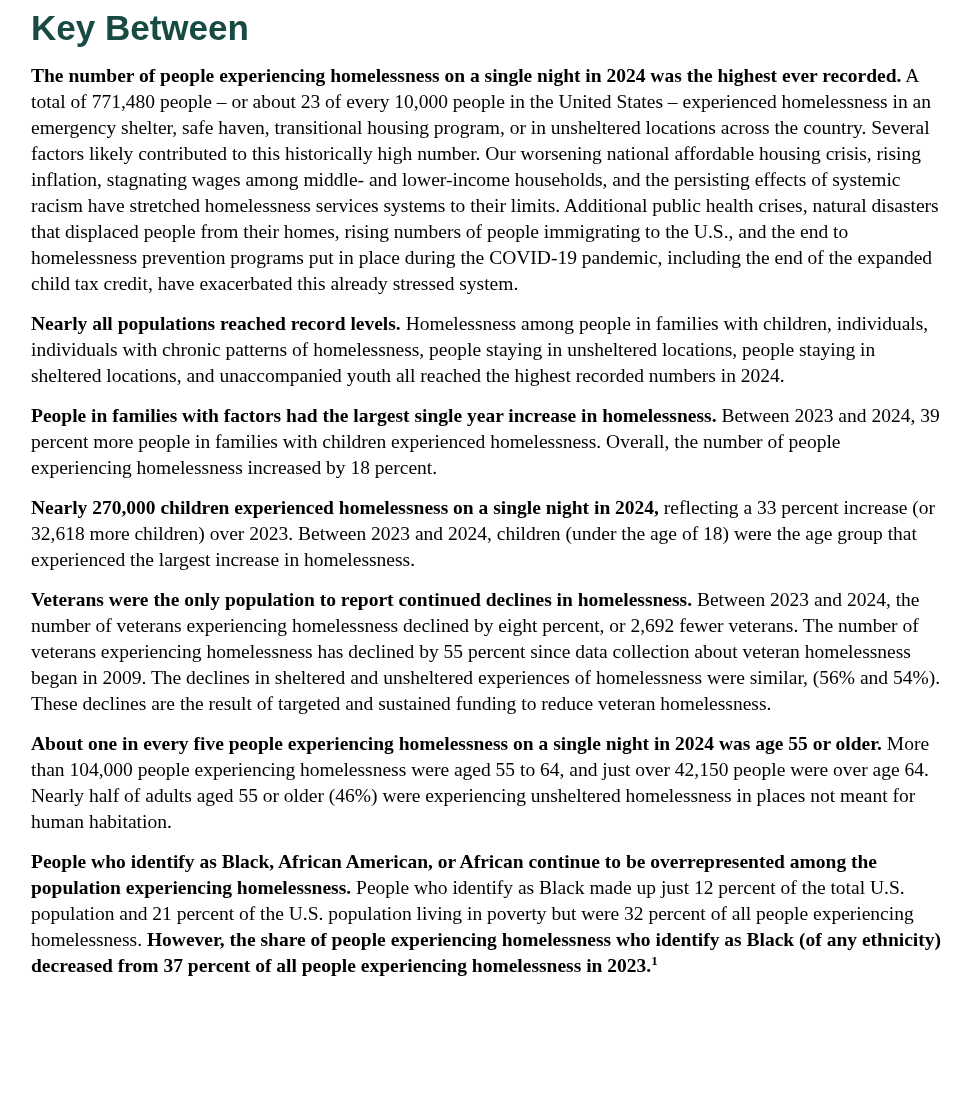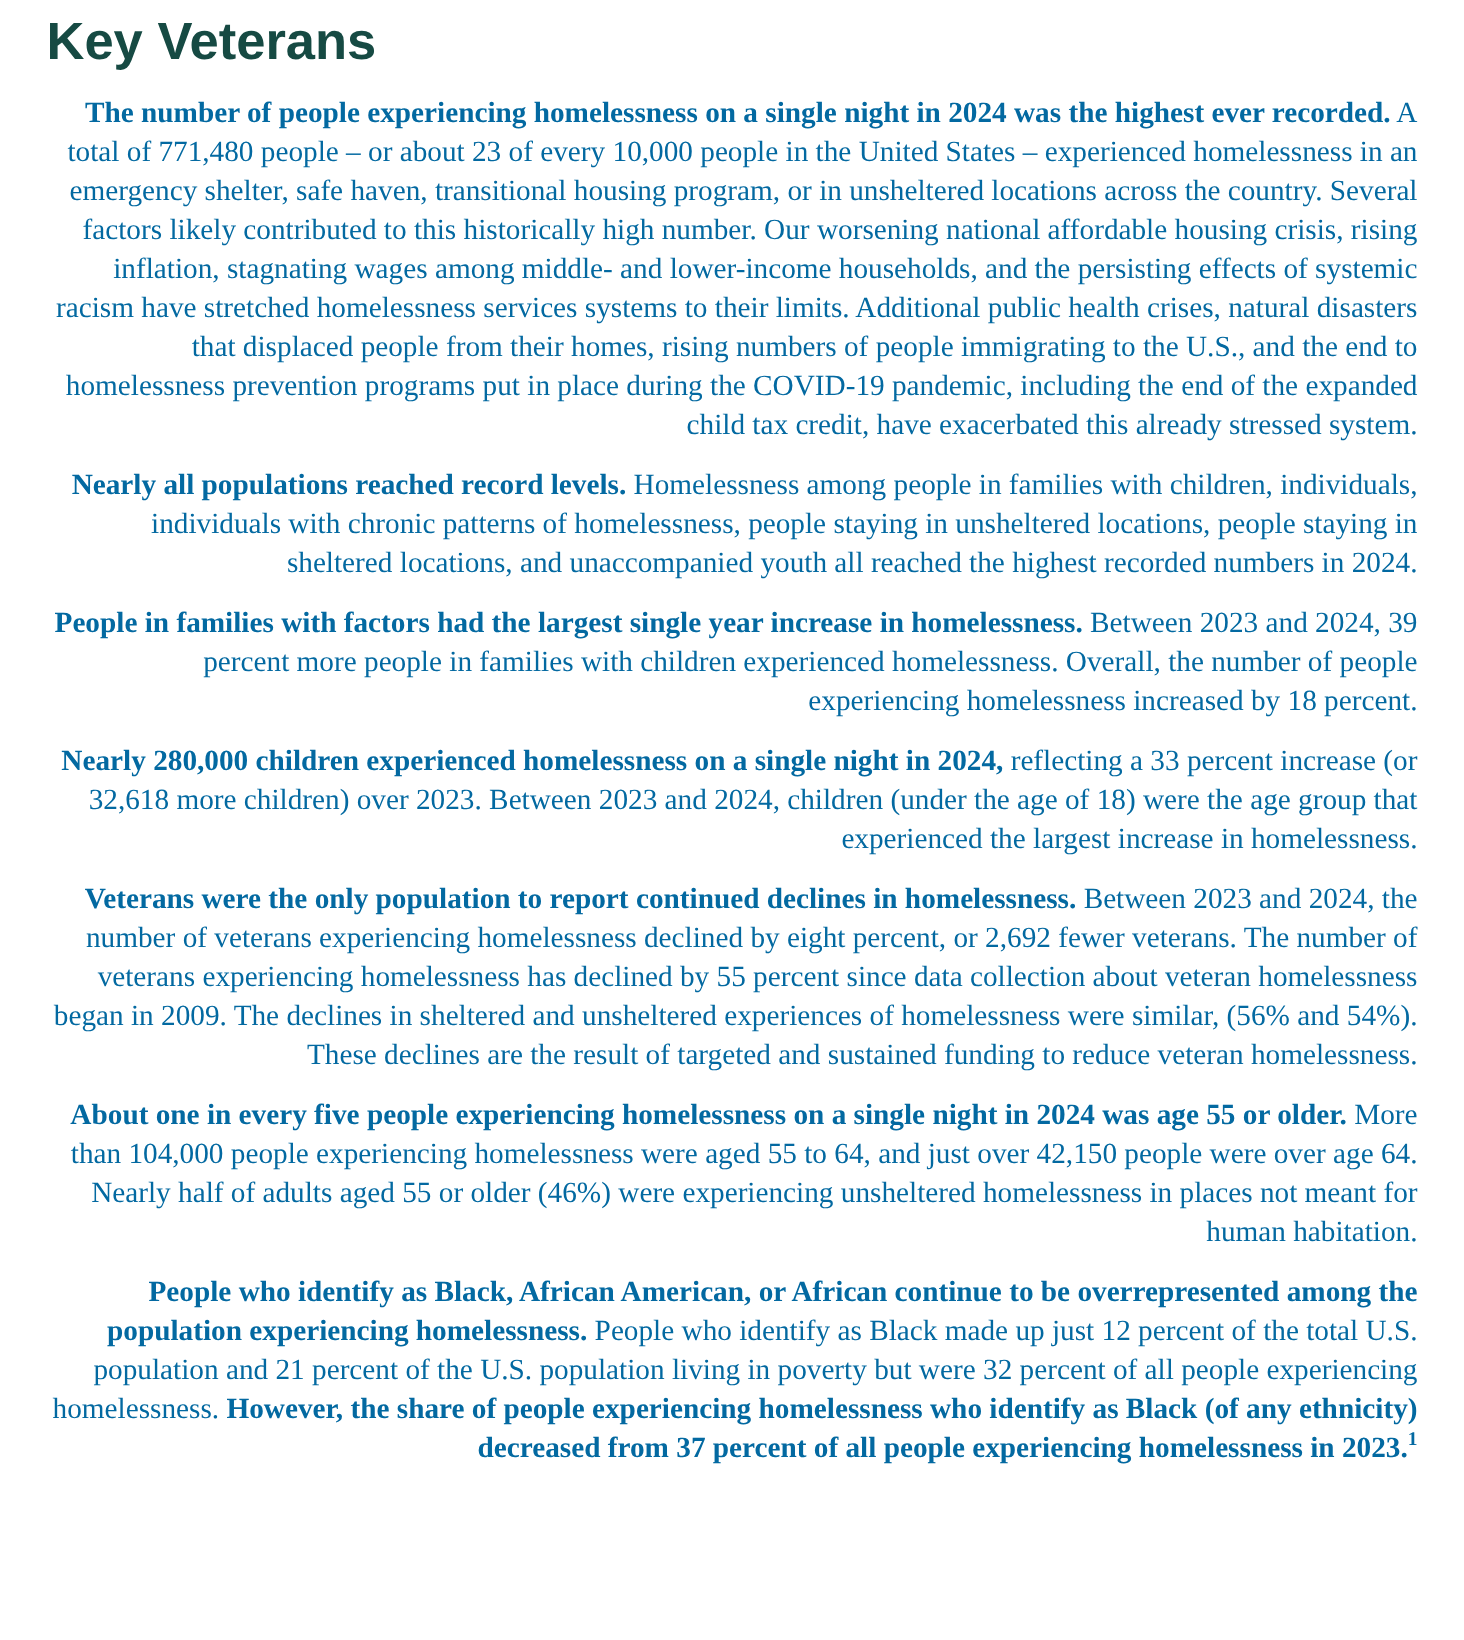--- a/index.html
+++ b/index.html
@@ -28,41 +28,41 @@
     color: #164A43;
     margin: 0 0 15px 0;
     letter-spacing: 0px;
   }
   .paragraphs {
     width: 914px;
   }
   .para {
     font-size: 19.5px;
     line-height: 26px;
-    color: #0369a1;
+    color: #000000;
     margin: 0 0 14px 0;
-    text-align: right;
+    text-align: left;
   }
   .para .seg-bold {
     font-weight: bold;
   }
   .para .seg-sup {
     font-weight: bold;
     font-size: 13px;
     vertical-align: super;
     line-height: 0;
   }
 </style>
 </head>
 <body>
 
 <div class="page">
-  <h1 class="doc-title">Key Veterans</h1>
+  <h1 class="doc-title">Key Between</h1>
   <div class="paragraphs" id="paragraphs">
       <p class="para"><span class="seg-bold">The number of people experiencing homelessness on a single night in 2024 was the highest ever recorded.</span><span class="seg-regular"> A total of 771,480 people – or about 23 of every 10,000 people in the United States – experienced homelessness in an emergency shelter, safe haven, transitional housing program, or in unsheltered locations across the country. Several factors likely contributed to this historically high number. Our worsening national affordable housing crisis, rising inflation, stagnating wages among middle- and lower-income households, and the persisting effects of systemic racism have stretched homelessness services systems to their limits. Additional public health crises, natural disasters that displaced people from their homes, rising numbers of people immigrating to the U.S., and the end to homelessness prevention programs put in place during the COVID-19 pandemic, including the end of the expanded child tax credit, have exacerbated this already stressed system.</span></p>
       <p class="para"><span class="seg-bold">Nearly all populations reached record levels.</span><span class="seg-regular"> Homelessness among people in families with children, individuals, individuals with chronic patterns of homelessness, people staying in unsheltered locations, people staying in sheltered locations, and unaccompanied youth all reached the highest recorded numbers in 2024.</span></p>
       <p class="para"><span class="seg-bold">People in families with factors had the largest single year increase in homelessness.</span><span class="seg-regular"> Between 2023 and 2024, 39 percent more people in families with children experienced homelessness. Overall, the number of people experiencing homelessness increased by 18 percent.</span></p>
-      <p class="para"><span class="seg-bold">Nearly 280,000 children experienced homelessness on a single night in 2024,</span><span class="seg-regular"> reflecting a 33 percent increase (or 32,618 more children) over 2023. Between 2023 and 2024, children (under the age of 18) were the age group that experienced the largest increase in homelessness.</span></p>
+      <p class="para"><span class="seg-bold">Nearly 270,000 children experienced homelessness on a single night in 2024,</span><span class="seg-regular"> reflecting a 33 percent increase (or 32,618 more children) over 2023. Between 2023 and 2024, children (under the age of 18) were the age group that experienced the largest increase in homelessness.</span></p>
       <p class="para"><span class="seg-bold">Veterans were the only population to report continued declines in homelessness.</span><span class="seg-regular"> Between 2023 and 2024, the number of veterans experiencing homelessness declined by eight percent, or 2,692 fewer veterans. The number of veterans experiencing homelessness has declined by 55 percent since data collection about veteran homelessness began in 2009. The declines in sheltered and unsheltered experiences of homelessness were similar, (56% and 54%). These declines are the result of targeted and sustained funding to reduce veteran homelessness.</span></p>
       <p class="para"><span class="seg-bold">About one in every five people experiencing homelessness on a single night in 2024 was age 55 or older.</span><span class="seg-regular"> More than 104,000 people experiencing homelessness were aged 55 to 64, and just over 42,150 people were over age 64. Nearly half of adults aged 55 or older (46%) were experiencing unsheltered homelessness in places not meant for human habitation.</span></p>
       <p class="para"><span class="seg-bold">People who identify as Black, African American, or African continue to be overrepresented among the population experiencing homelessness.</span><span class="seg-regular"> People who identify as Black made up just 12 percent of the total U.S. population and 21 percent of the U.S. population living in poverty but were 32 percent of all people experiencing homelessness. </span><span class="seg-bold">However, the share of people experiencing homelessness who identify as Black (of any ethnicity) decreased from 37 percent of all people experiencing homelessness in 2023.</span><sup class="seg-sup">1</sup></p>
     </div>
 </div>
 
 </body></html>

